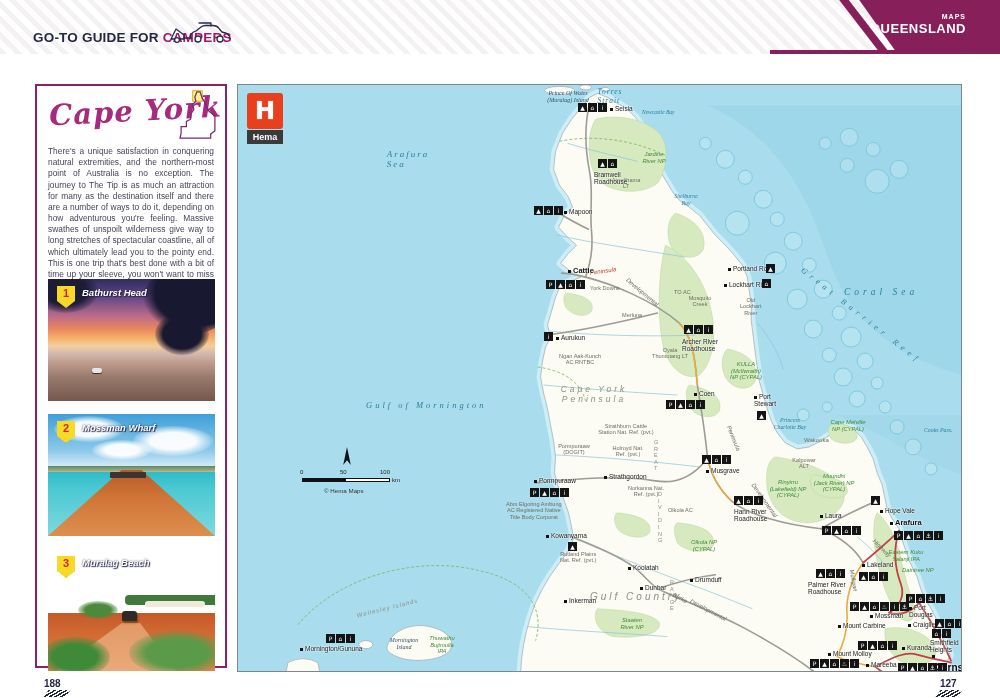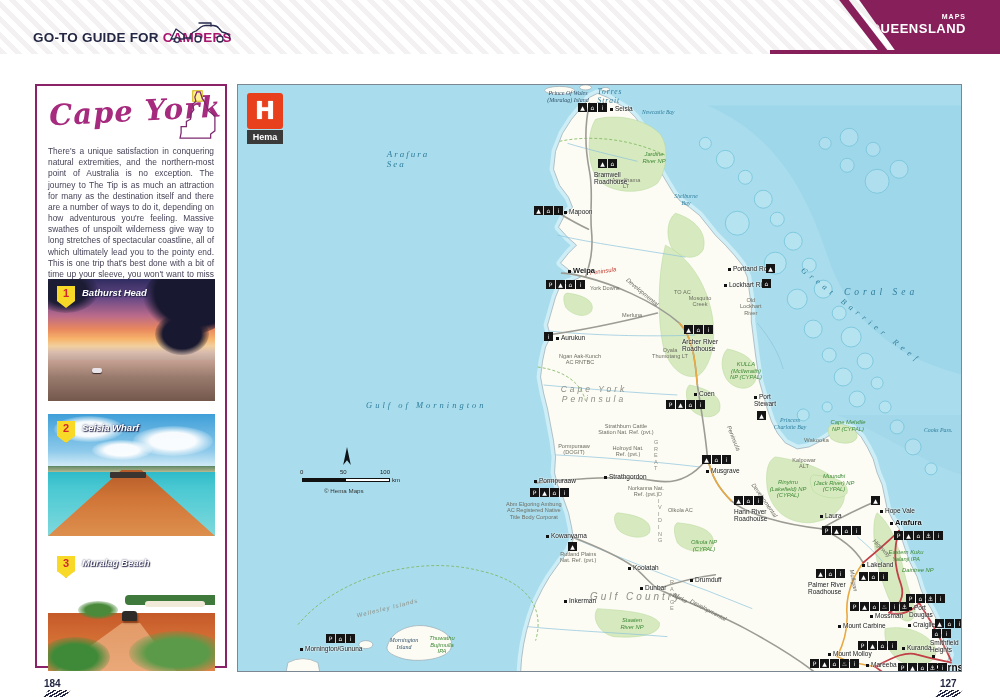--- a/index.html
+++ b/index.html
@@ -150,21 +150,21 @@
   </div>
 
   <div class="card photo-2" style="top:328px;">
     <div class="ph p2-cloud1"></div>
     <div class="ph p2-cloud2"></div>
     <div class="ph p2-cloud3"></div>
     <div class="ph p2-land"></div>
     <div class="ph p2-wharf"></div>
     <div class="ph p2-clutter"></div>
     <div class="pin">2</div>
-    <div class="plabel">Seisia Wharf</div>
+    <div class="plabel">Mossman Wharf</div>
   </div>
 
   <div class="card photo-3" style="top:463px;">
     <div class="ph p3-cloud1"></div>
     <div class="ph p3-cloud2"></div>
     <div class="ph p3-head"></div>
     <div class="ph p3-dune"></div>
     <div class="ph p3-dirt"></div>
     <div class="ph p3-track"></div>
     <div class="ph p3-bush1"></div>
@@ -388,21 +388,21 @@
       <div class="mlbl lbl-roadg" style="transform: rotate(28deg); left: 434px; top: 510px;">Burke</div>
       <div class="mlbl lbl-roadg" style="transform: rotate(28deg); left: 450px; top: 522px;">Developmental</div>
       <div class="irow" style="left: 340px; top: 18px;"><span class="micon">▲</span><span class="micon">⌂</span><span class="micon">i</span></div>
       <div class="mlbl lbl-town mk" style="left: 372px; top: 20px;">Seisia</div>
       <div class="irow" style="left: 360px; top: 74px;"><span class="micon">▲</span><span class="micon">⌂</span></div>
       <div class="mlbl lbl-town" style="left: 356px; top: 86px;">Bramwell
 Roadhouse</div>
       <div class="irow" style="left: 296px; top: 121px;"><span class="micon">▲</span><span class="micon">⌂</span><span class="micon">i</span></div>
       <div class="mlbl lbl-town mk" style="left: 326px; top: 123px;">Mapoon</div>
       <div class="irow" style="left: 308px; top: 195px;"><span class="micon">P</span><span class="micon">▲</span><span class="micon">⌂</span><span class="micon">i</span></div>
-      <div class="mlbl lbl-town-b mk" style="left: 330px; top: 182px;">Weipa</div>
+      <div class="mlbl lbl-town-b mk" style="left: 330px; top: 182px;">Cattle</div>
       <div class="irow" style="left: 306px; top: 247px;"><span class="micon">i</span></div>
       <div class="mlbl lbl-town mk" style="left: 318px; top: 249px;">Aurukun</div>
       <div class="irow" style="left: 446px; top: 240px;"><span class="micon">▲</span><span class="micon">⌂</span><span class="micon">i</span></div>
       <div class="mlbl lbl-town" style="left: 444px; top: 253px;">Archer River
 Roadhouse</div>
       <div class="irow" style="left: 428px; top: 315px;"><span class="micon">P</span><span class="micon">▲</span><span class="micon">⌂</span><span class="micon">i</span></div>
       <div class="mlbl lbl-town mk" style="left: 456px; top: 305px;">Coen</div>
       <div class="irow" style="left: 519px; top: 326px;"><span class="micon">▲</span></div>
       <div class="mlbl lbl-town mk" style="left: 516px; top: 308px;">Port
 Stewart</div>
@@ -463,16 +463,16 @@
       <span style="left:0;">0</span>
       <span style="left:40px;">50</span>
       <span style="left:80px;">100</span>
     </div>
     <div class="sb-bar"></div>
     <div class="sb-km">km</div>
     <div class="sb-attr">© Hema Maps</div>
   </div>
 </div>
 
-<div class="pagenum" style="left:44px;top:678px;">184</div>
+<div class="pagenum" style="left:44px;top:678px;">188</div>
 <div class="hatch" style="left:46px;top:690px;"></div>
 <div class="pagenum" style="left:940px;top:678px;">127</div>
 <div class="hatch" style="left:938px;top:690px;"></div>
 
 </body></html>

